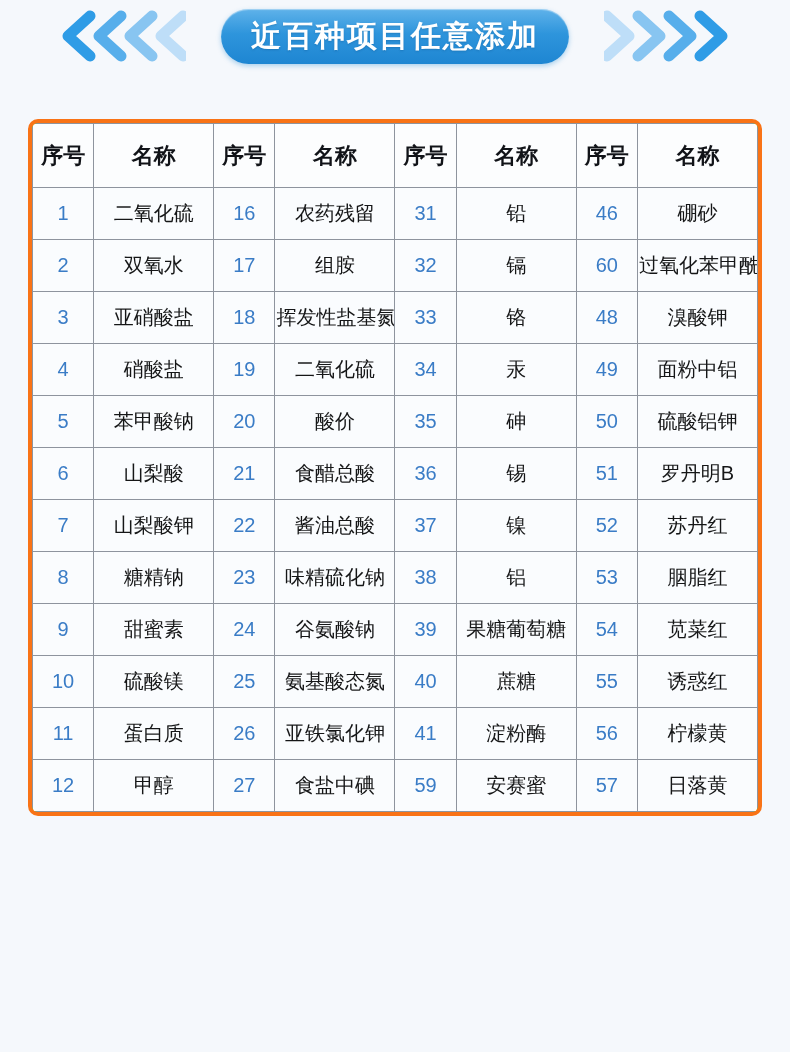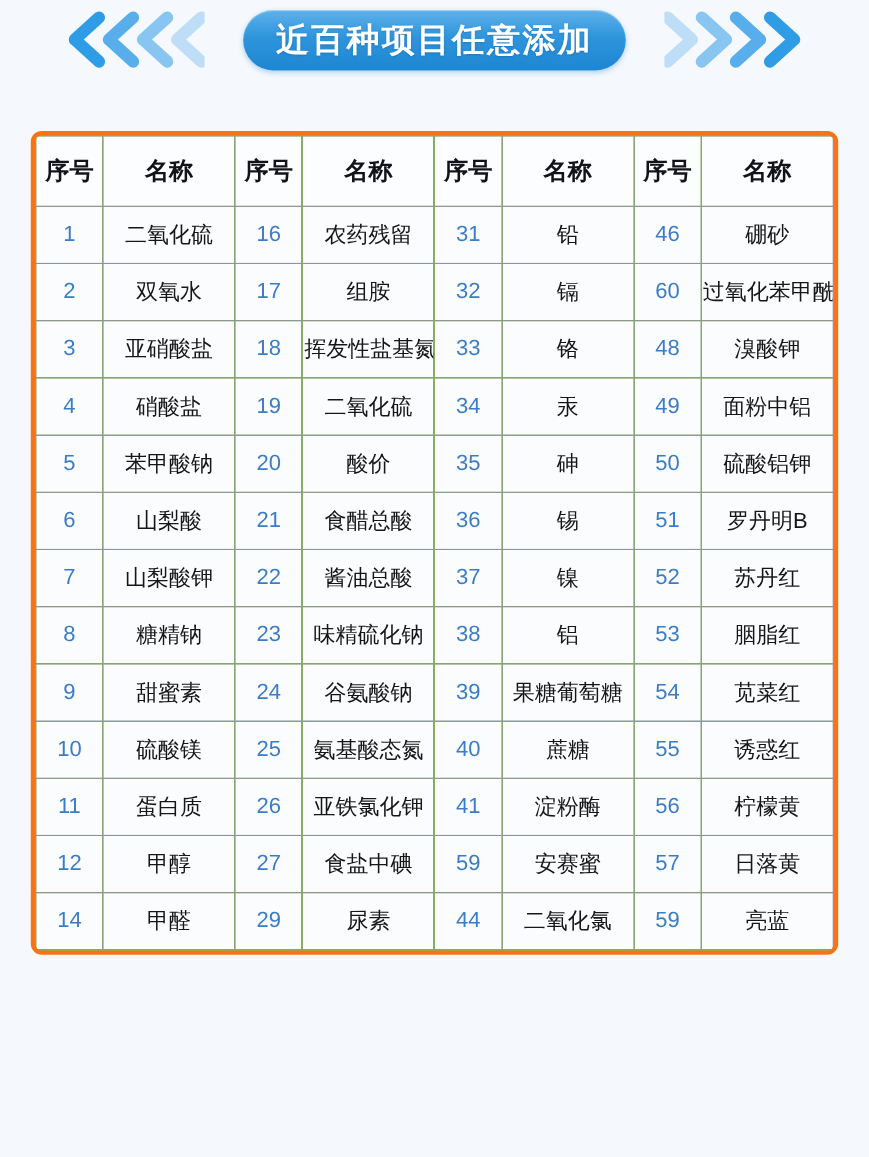--- a/index.html
+++ b/index.html
@@ -211,25 +211,15 @@
         <tr>
           <td class="num">12</td>
           <td class="name">甲醇</td>
           <td class="num">27</td>
           <td class="name">食盐中碘</td>
           <td class="num">59</td>
           <td class="name">安赛蜜</td>
           <td class="num">57</td>
           <td class="name">日落黄</td>
         </tr>
-        <tr>
-          <td class="num">14</td>
-          <td class="name">甲醛</td>
-          <td class="num">29</td>
-          <td class="name">尿素</td>
-          <td class="num">44</td>
-          <td class="name">二氧化氯</td>
-          <td class="num">59</td>
-          <td class="name">亮蓝</td>
-        </tr>
       </tbody>
   </table>
 </div>
 
 </body></html>

